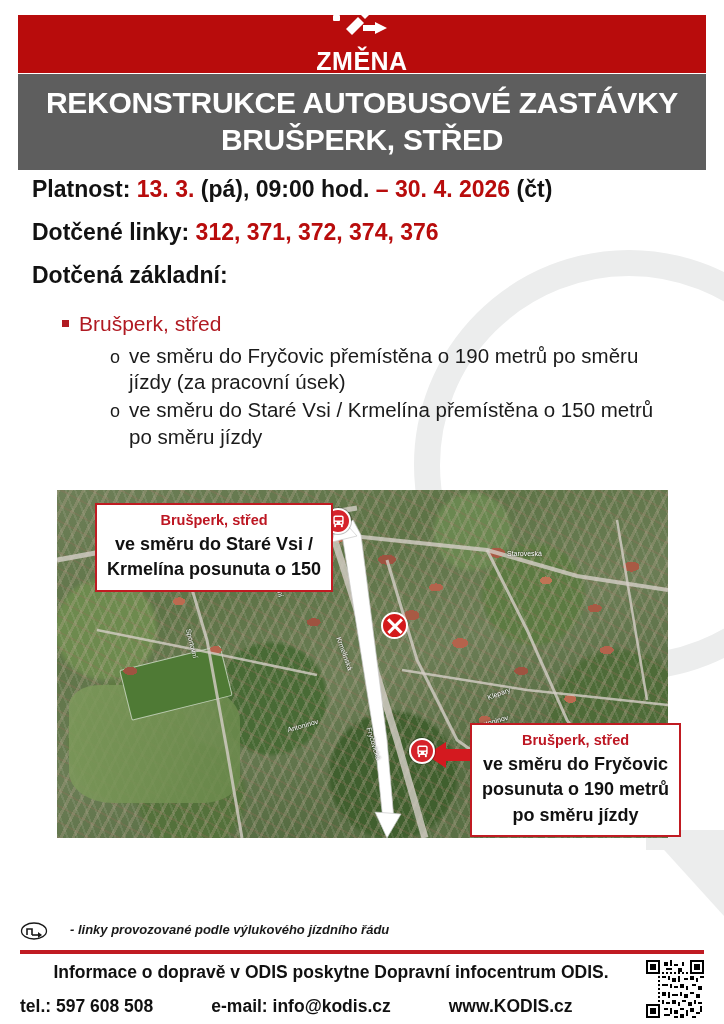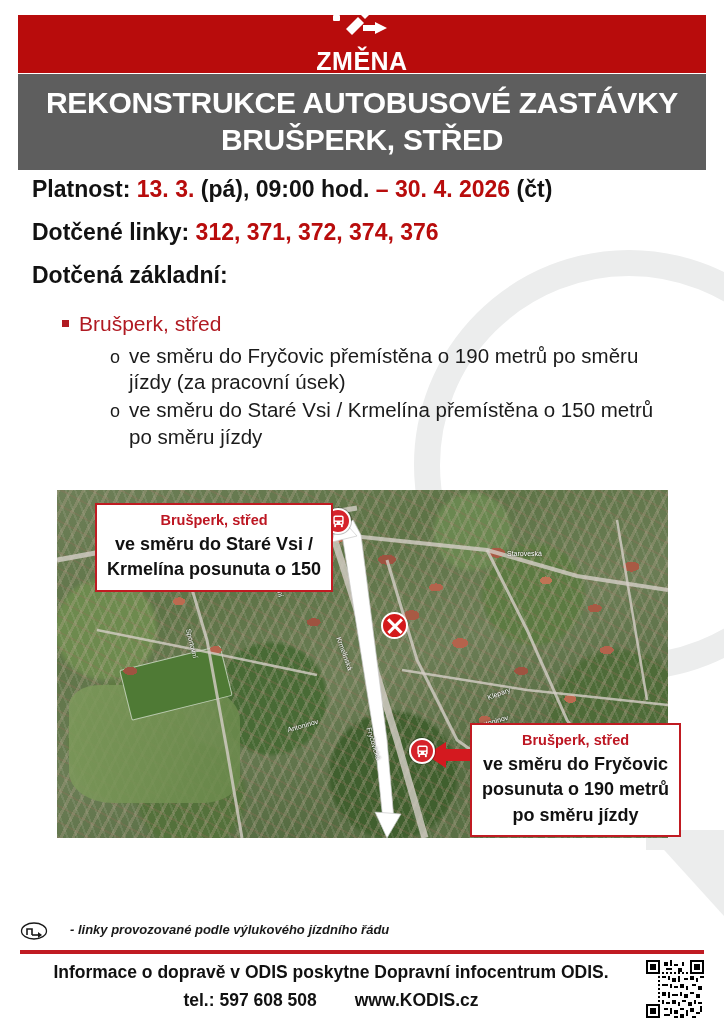--- a/index.html
+++ b/index.html
@@ -450,23 +450,22 @@
   .footer-text { flex: 1 1 auto; text-align: center; padding-top: 3px; }
   .f1 {
     font-size: 17.5px;
     font-weight: bold;
     color: #111111;
     line-height: 1.35;
     white-space: nowrap;
   }
   .f2row {
     display: flex;
-    justify-content: center;
-    gap: 38px;
-    margin-top: 5px;
+    gap: 58px;
+    margin-top: 11px;
   }
   .f2 {
     font-size: 17.5px;
     font-weight: bold;
     color: #111111;
     white-space: nowrap;
   }
   .qr {
     flex: 0 0 auto;
     width: 58px; height: 58px;
@@ -651,20 +650,21 @@
     <span class="lt">- linky provozované podle výlukového jízdního řádu</span>
   </div>
 
   <div class="divider"></div>
 
   <div class="footer">
     <div class="footer-text">
       <div class="f1">Informace o dopravě v ODIS poskytne Dopravní infocentrum ODIS.</div>
       <div class="f2row">
         <span class="f2">tel.: 597 608 508</span>
+        <span class="f2">e-mail: info@kodis.cz</span>
         <span class="f2">www.KODIS.cz</span>
       </div>
     </div>
     <div class="qr">
       <svg viewBox="0 0 29 29" width="58" height="58" shape-rendering="crispEdges" xmlns="http://www.w3.org/2000/svg" aria-hidden="true">
         <rect width="29" height="29" fill="#ffffff"></rect>
         <g fill="#000000">
 
           <rect x="0" y="0" width="7" height="1"></rect>
             <rect x="0" y="6" width="7" height="1"></rect>

